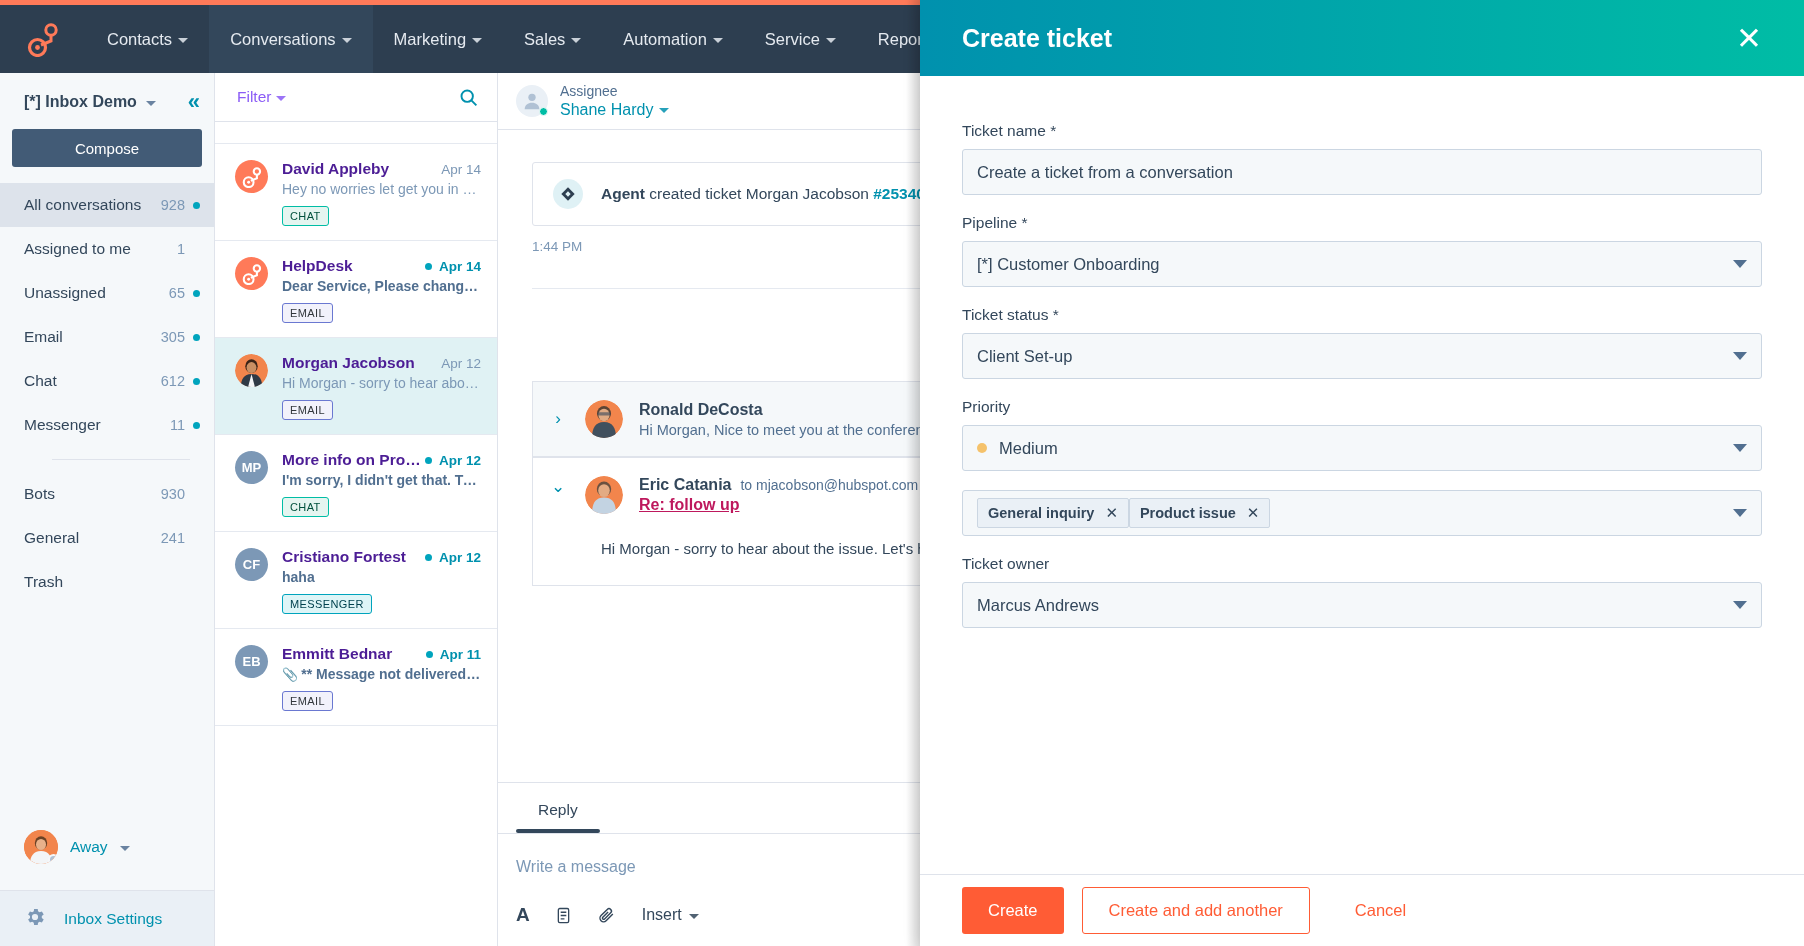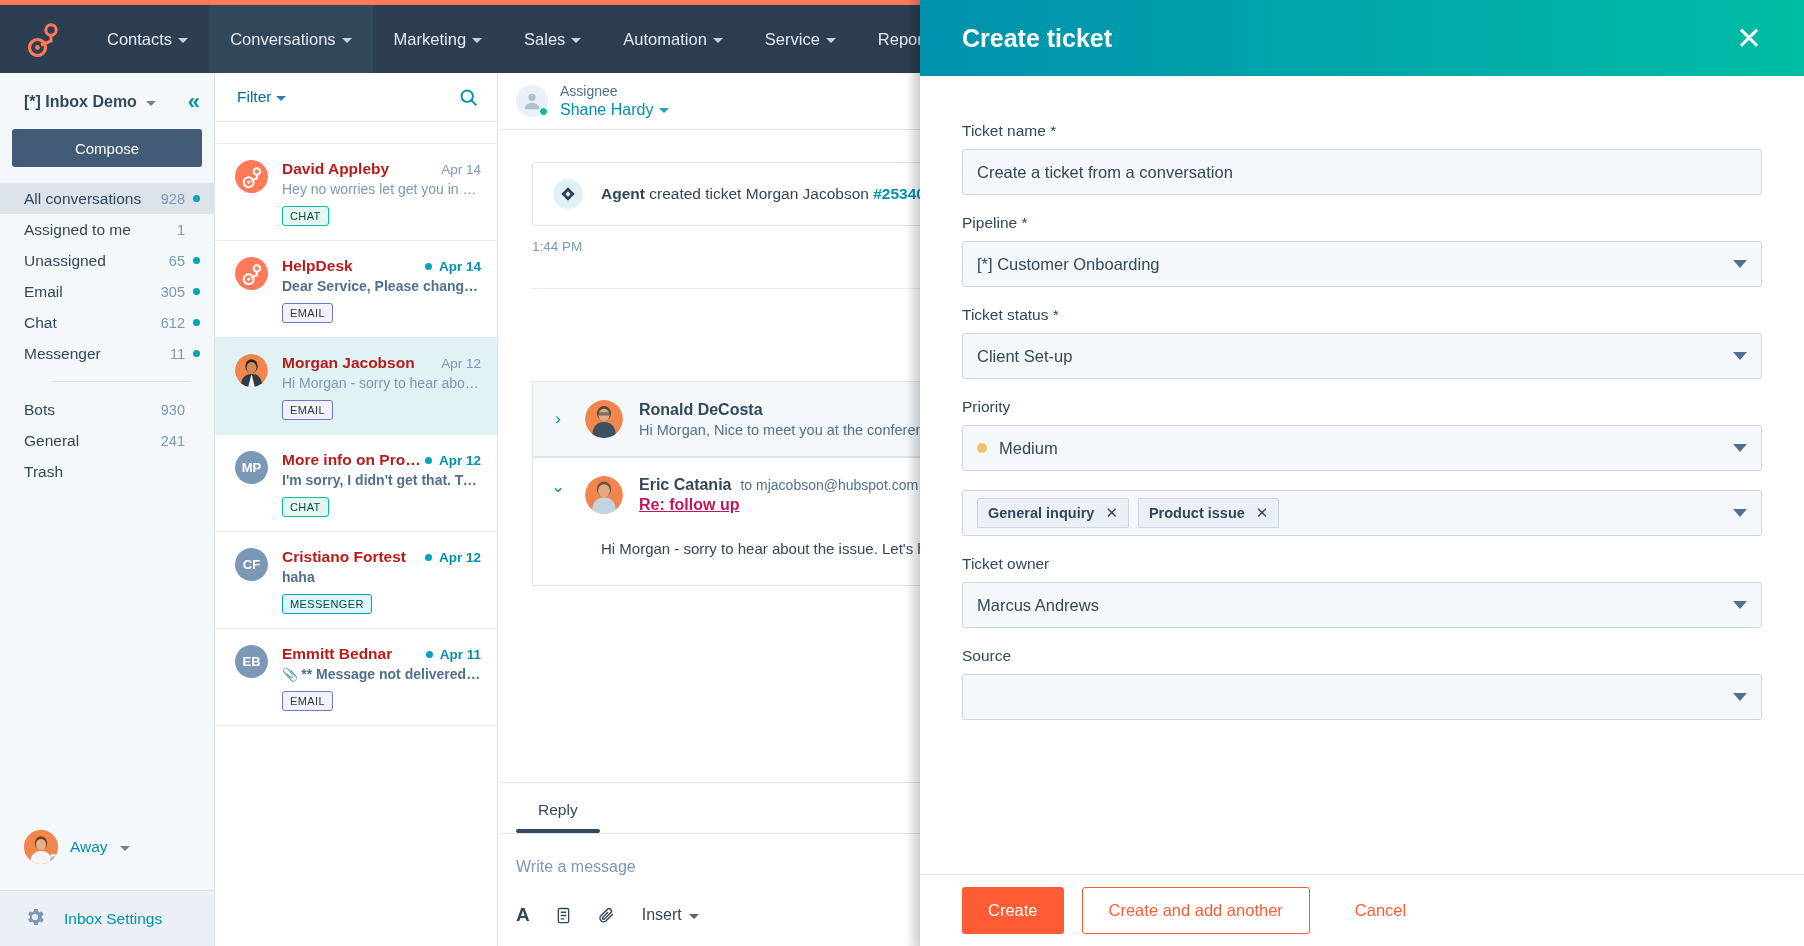--- a/index.html
+++ b/index.html
@@ -42,21 +42,21 @@
   .inbox-name { font-size:16px; font-weight:bold; color:#33475b; white-space:nowrap; }
   .inbox-caret { color:#516f90; }
   .collapse-btn { color:#0091ae; font-size:22px; line-height:1; margin-left:auto; cursor:pointer; font-weight:bold;}
   .compose-btn {
     margin: 6px 12px 16px 12px; height: 38px; background:#425b76; color:#fff;
     border-radius:3px; display:flex; align-items:center; justify-content:center;
     font-size:15px; cursor:pointer;
   }
   .folders { display:flex; flex-direction:column; }
   .folder {
-    display:flex; align-items:center; height:31px; padding:0 14px 0 24px;
+    display:flex; align-items:center; height:44px; padding:0 14px 0 24px;
     font-size:15.5px; color:#33475b; cursor:pointer; position:relative;
   }
   .folder.active { background:#dde3eb; }
   .folder .f-label { flex:1; white-space:nowrap; }
   .folder .f-count { color:#7c98b6; font-size:14.5px; margin-right:8px; }
   .folder .f-dot { width:7px; height:7px; border-radius:50%; background:#00a4bd; }
   .folder .f-dot.hidden { visibility:hidden; }
   .fdiv { height:1px; background:#dfe3eb; margin:12px 24px 12px 52px; }
   .sidebar-spacer { flex:1; }
   .user-row { display:flex; align-items:center; gap:12px; padding: 0 24px 26px 24px; }
@@ -68,34 +68,34 @@
     display:flex; align-items:center; gap:18px; padding-left:24px; cursor:pointer;
   }
   .inbox-settings .lbl { color:#0091ae; font-size:15.5px; }
 
   
   .convlist {
     position:absolute; top:73px; left:215px; width:283px; height:873px;
     background:#fff; border-right:1px solid #dfe3eb; display:flex; flex-direction:column;
   }
   .conv-toolbar { height:49px; display:flex; align-items:center; padding:0 18px 0 22px; border-bottom:1px solid #dfe3eb; }
-  .filter-link { color:#0369a1; font-size:15.5px; display:flex; align-items:center; gap:5px; cursor:pointer; }
+  .filter-link { color:#8b5cf6; font-size:15.5px; display:flex; align-items:center; gap:5px; cursor:pointer; }
   .search-ico { margin-left:auto; color:#0091ae; cursor:pointer; display:flex; }
   .conv-scroll { flex:1; overflow:hidden; position:relative; }
   .conv-partial { height:22px; border-bottom:1px solid #e5e9f0; }
   .conv-item {
     display:flex; gap:14px; padding:16px 16px 14px 20px; border-bottom:1px solid #e5e9f0; cursor:pointer;
     position:relative;
   }
   .conv-item.selected { background:#e0f2f4; }
   .c-av { width:33px; height:33px; border-radius:50%; flex:none; display:flex; align-items:center; justify-content:center;
           font-size:13px; color:#fff; font-weight:bold; overflow:hidden; }
   .c-body { flex:1; min-width:0; }
   .c-top { display:flex; align-items:center; }
-  .c-name { font-size:15.5px; font-weight:bold; color:#b91c1c; white-space:nowrap; overflow:hidden; text-overflow:ellipsis; flex:1; }
+  .c-name { font-size:15.5px; font-weight:bold; color:#4c1d95; white-space:nowrap; overflow:hidden; text-overflow:ellipsis; flex:1; }
   .c-unread { width:7px;height:7px;border-radius:50%;background:#00a4bd; margin:0 7px 0 4px; flex:none; }
   .c-unread.hidden { visibility:hidden; }
   .c-date { font-size:13.5px; color:#7c98b6; white-space:nowrap; flex:none; }
   .c-date.bold { font-weight:bold; color:#0091ae; }
   .c-prev { font-size:14px; color:#7c98b6; margin-top:3px; white-space:nowrap; overflow:hidden; text-overflow:ellipsis; }
   .c-prev.bold { font-weight:bold; color:#516f90; }
   .c-badge {
     display:inline-block; margin-top:9px; font-size:11px; letter-spacing:.4px;
     padding:3px 7px; border-radius:3px; border:1px solid;
   }
@@ -165,21 +165,21 @@
   .ctrl {
     height:46px; background:#f5f8fa; border:1px solid #cbd6e2; border-radius:3px;
     display:flex; align-items:center; padding:0 14px; font-size:16.5px; color:#33475b;
     position:relative;
   }
   .ctrl .arrow {
     position:absolute; right:14px; width:0;height:0;
     border-left:7px solid transparent;border-right:7px solid transparent;border-top:8px solid #516f90;
   }
   .prio-dot { width:10px;height:10px;border-radius:50%;background:#f5c26b; margin-right:12px; }
-  .ctrl.tags { gap:9px; }
+  .ctrl.tags { }
   .tag {
     display:flex; align-items:center; gap:11px; background:#eaf0f6; border:1px solid #cbd6e2;
     border-radius:2px; padding:5px 10px; font-size:14.5px; color:#33475b; font-weight:bold;
   }
   .tag .x { color:#33475b; font-size:15px; cursor:pointer; font-weight:normal; }
   .modal-foot {
     height:72px; border-top:1px solid #dfe3eb; display:flex; align-items:center;
     gap:18px; padding: 0 42px; background:#fff;
   }
   .btn { height:47px; border-radius:3px; display:flex; align-items:center; justify-content:center;
@@ -619,27 +619,20 @@
       </div>
 
       <div class="field">
         <div class="field-label">Ticket owner</div>
         <div class="ctrl">
           <span>Marcus Andrews</span>
           <span class="arrow"></span>
         </div>
       </div>
 
-      <div class="field sr-cut">
-        <div class="field-label">Source</div>
-        <div class="ctrl">
-          <span></span>
-          <span class="arrow"></span>
-        </div>
-      </div>
 
     </div>
 
     <div class="modal-foot">
       <div class="btn btn-primary">Create</div>
       <div class="btn btn-secondary">Create and add another</div>
       <div class="btn btn-secondary" style="border-color:transparent;">Cancel</div>
     </div>
   </div>
 

